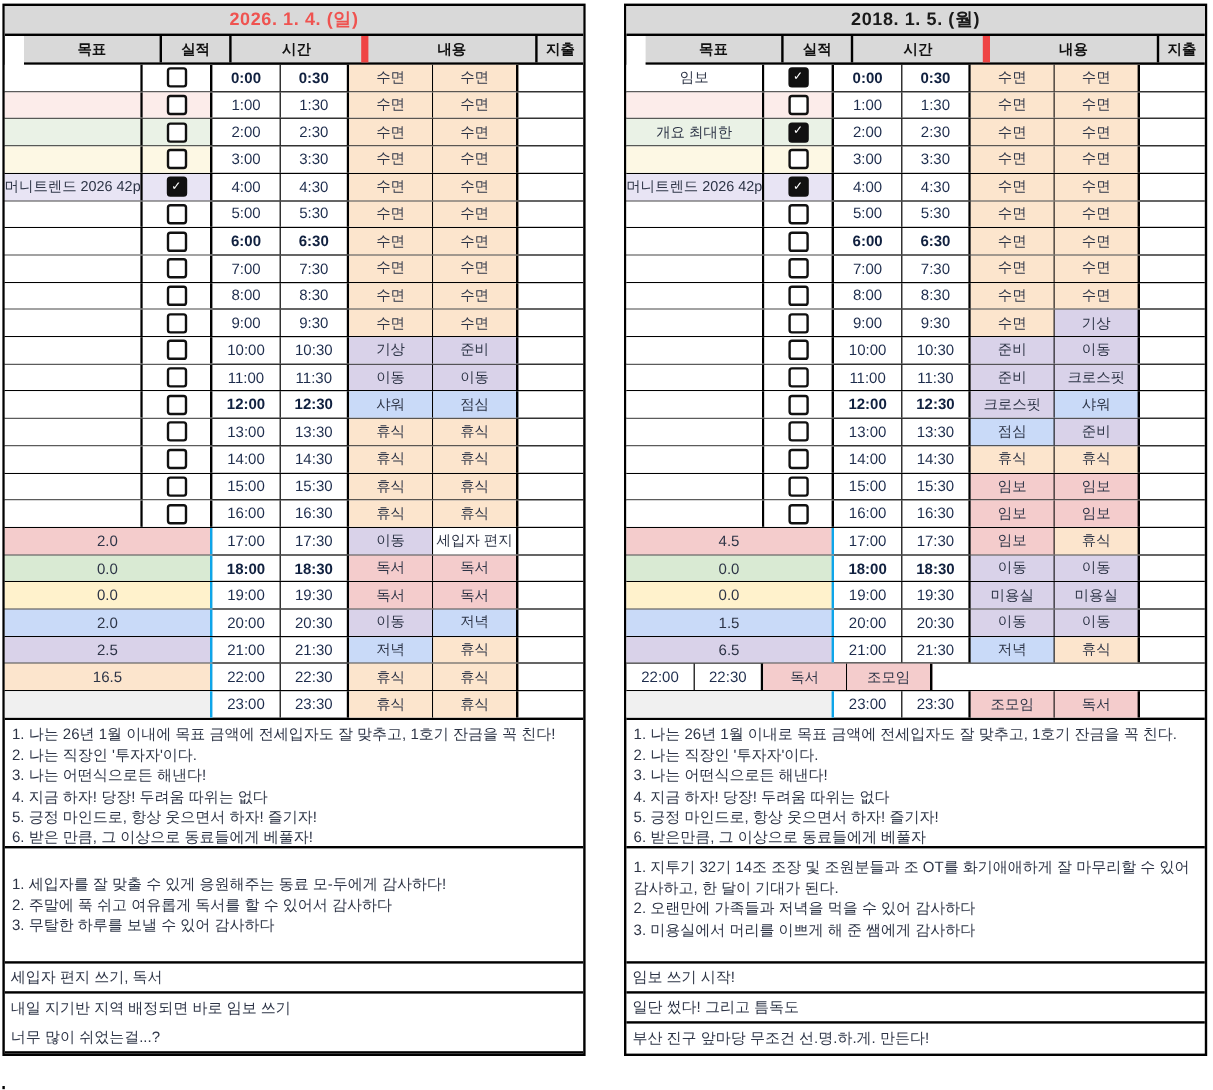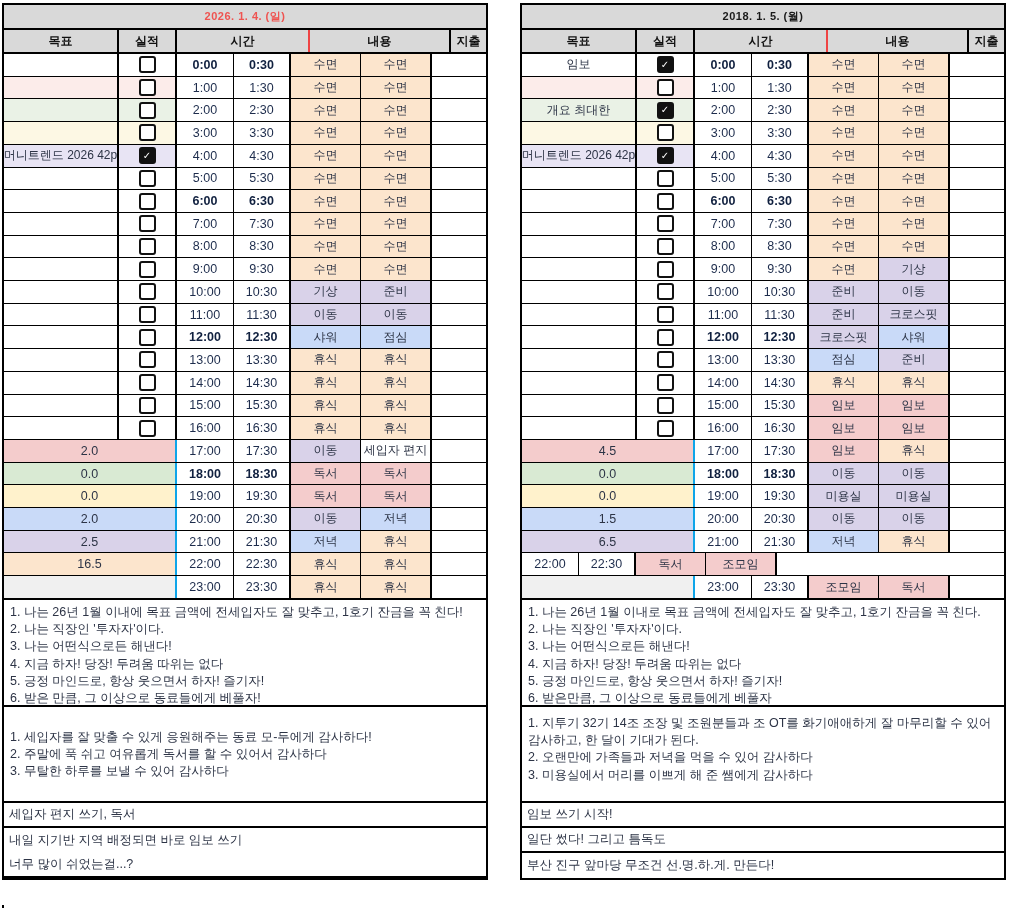--- a/index.html
+++ b/index.html
@@ -10,25 +10,25 @@
   .day{
     position:absolute;top:3px;width:486px;border:2px solid #000;background:#fff;
     box-sizing:border-box;
   }
   .day.left{left:2px;}
   .day.right{left:520px;}
 
   .date-row{
     height:25px;box-sizing:border-box;border-bottom:2px solid #000;
     background:#d9d9d9;display:flex;align-items:center;justify-content:center;
-    font-weight:bold;font-size:11px;letter-spacing:0.5px;
+    font-weight:bold;font-size:15px;letter-spacing:0.5px;
   }
   .head-row{
     height:24px;box-sizing:border-box;border-bottom:2px solid #000;background:#d9d9d9;
-    display:flex;font-weight:bold;font-size:13px;color:#111;
+    display:flex;font-weight:bold;font-size:13px;color:#111;margin-left:16px;
   }
   .head-row .cell{background:transparent;}
 
   .rows{display:flex;flex-direction:column;height:546px;}
   .srow{flex:1 1 0;display:flex;box-sizing:border-box;border-bottom:1px solid #000;min-height:0;}
   .srow.last{border-bottom:2px solid #000;}
 
   .cell{
     box-sizing:border-box;display:flex;align-items:center;justify-content:center;
     font-size:12px;overflow:hidden;white-space:nowrap;
@@ -36,21 +36,21 @@
   .c-goal{width:115px;border-right:2px solid #000;}
   .c-chk{width:58px;border-right:2px solid #000;}
   .c-t1{width:57px;border-right:1px solid #000;}
   .c-t2{width:57px;border-right:2px solid #000;}
   .c-a1{width:70px;border-right:1px solid #000;}
   .c-a2{width:71px;border-right:2px solid #000;}
   .c-exp{flex:1;}
   .c-merged{width:173px;border-right:2px solid #0ea5e9;font-size:12.5px;}
   .h-goal{width:115px;border-right:2px solid #000;}
   .h-chk{width:58px;border-right:2px solid #000;}
-  .h-time{width:133px;border-right:2px solid #ef4444;}
+  .h-time{width:114px;border-right:6px solid #ef4444;}
   .h-cont{width:141px;border-right:2px solid #000;}
   .h-exp{flex:1;}
 
   .time{color:#1d2c4c;font-size:12.5px;}
   .time.bold{font-weight:bold;color:#10203f;}
 
   .checkbox{
     width:13px;height:13px;border:2px solid #111;border-radius:3px;background:#fff;
     display:flex;align-items:center;justify-content:center;
     font-size:10px;font-weight:bold;color:#fff;line-height:1;cursor:pointer;

